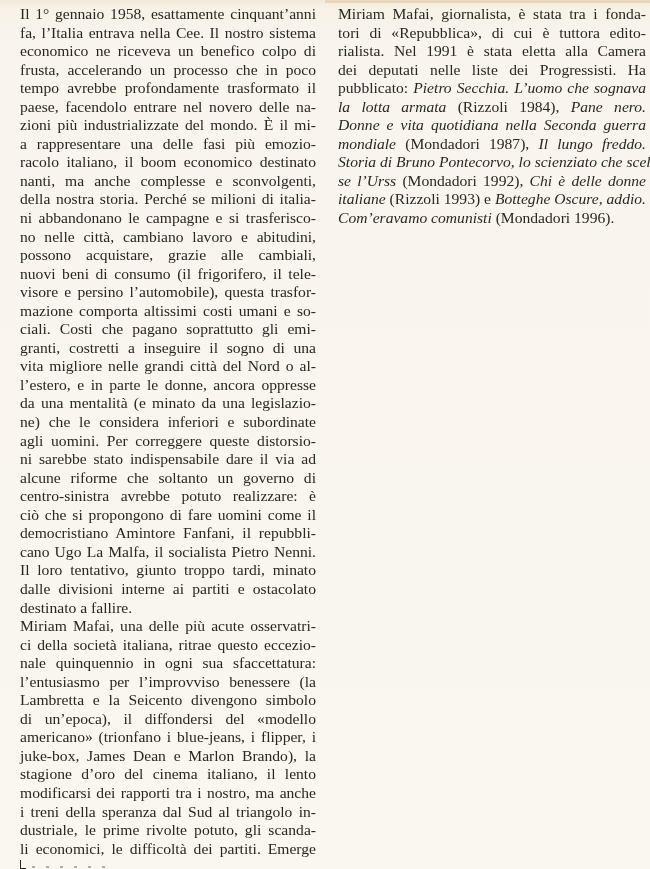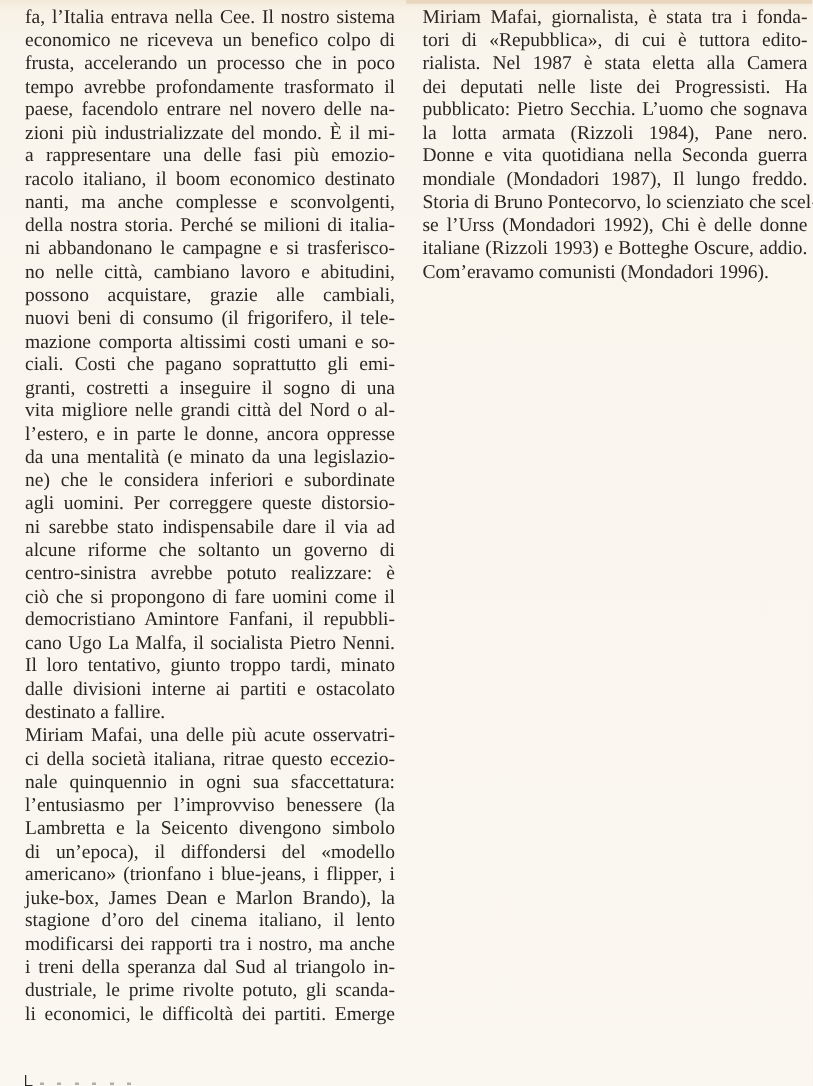--- a/index.html
+++ b/index.html
@@ -43,20 +43,21 @@
       display: block;
       white-space: nowrap;
       text-align: justify;
       text-align-last: justify;
       height: 18.55px;
     }
     .line.last {
       text-align-last: left;
     }
     .it {
+      font-style: italic;
     }
     .stub {
       position: absolute;
       left: 20px;
       top: 860px;
       width: 6px;
       height: 9px;
       border-left: 1.5px solid #2a2622;
       border-bottom: 1.5px solid #2a2622;
       box-sizing: border-box;
@@ -71,34 +72,36 @@
     }
   </style>
 </head>
 <body>
 
 <div class="page"></div>
 <div class="topshade"></div>
 
 <div class="col col-left">
   <div id="p1">
+      <span class="line">Il 1° gennaio 1958, esattamente cinquant’anni</span>
       <span class="line">fa, l’Italia entrava nella Cee. Il nostro sistema</span>
       <span class="line">economico ne riceveva un benefico colpo di</span>
       <span class="line">frusta, accelerando un processo che in poco</span>
       <span class="line">tempo avrebbe profondamente trasformato il</span>
       <span class="line">paese, facendolo entrare nel novero delle na-</span>
       <span class="line">zioni più industrializzate del mondo. È il mi-</span>
       <span class="line">a rappresentare una delle fasi più emozio-</span>
       <span class="line">racolo italiano, il boom economico destinato</span>
       <span class="line">nanti, ma anche complesse e sconvolgenti,</span>
       <span class="line">della nostra storia. Perché se milioni di italia-</span>
       <span class="line">ni abbandonano le campagne e si trasferisco-</span>
       <span class="line">no nelle città, cambiano lavoro e abitudini,</span>
       <span class="line">possono acquistare, grazie alle cambiali,</span>
       <span class="line">nuovi beni di consumo (il frigorifero, il tele-</span>
+      <span class="line">visore e persino l’automobile), questa trasfor-</span>
       <span class="line">mazione comporta altissimi costi umani e so-</span>
       <span class="line">ciali. Costi che pagano soprattutto gli emi-</span>
       <span class="line">granti, costretti a inseguire il sogno di una</span>
       <span class="line">vita migliore nelle grandi città del Nord o al-</span>
       <span class="line">l’estero, e in parte le donne, ancora oppresse</span>
       <span class="line">da una mentalità (e minato da una legislazio-</span>
       <span class="line">ne) che le considera inferiori e subordinate</span>
       <span class="line">agli uomini. Per correggere queste distorsio-</span>
       <span class="line">ni sarebbe stato indispensabile dare il via ad</span>
       <span class="line">alcune riforme che soltanto un governo di</span>
@@ -124,21 +127,21 @@
       <span class="line">i treni della speranza dal Sud al triangolo in-</span>
       <span class="line">dustriale, le prime rivolte potuto, gli scanda-</span>
       <span class="line">li economici, le difficoltà dei partiti. Emerge</span>
     </div>
 </div>
 
 <div class="col col-right">
   <div id="bio">
       <span class="line"><span>Miriam Mafai, giornalista, è stata tra i fonda-</span></span>
       <span class="line"><span>tori di «Repubblica», di cui è tuttora edito-</span></span>
-      <span class="line"><span>rialista. Nel 1987 è stata eletta alla Camera</span></span>
+      <span class="line"><span>rialista. Nel 1991 è stata eletta alla Camera</span></span>
       <span class="line"><span>dei deputati nelle liste dei Progressisti. Ha</span></span>
       <span class="line"><span>pubblicato: </span><span class="it">Pietro Secchia. L’uomo che sognava</span></span>
       <span class="line"><span class="it">la lotta armata</span><span> (Rizzoli 1984), </span><span class="it">Pane nero.</span></span>
       <span class="line"><span class="it">Donne e vita quotidiana nella Seconda guerra</span></span>
       <span class="line"><span class="it">mondiale</span><span> (Mondadori 1987), </span><span class="it">Il lungo freddo.</span></span>
       <span class="line"><span class="it">Storia di Bruno Pontecorvo, lo scienziato che scel-</span></span>
       <span class="line"><span class="it">se l’Urss</span><span> (Mondadori 1992), </span><span class="it">Chi è delle donne</span></span>
       <span class="line"><span class="it">italiane</span><span> (Rizzoli 1993) e </span><span class="it">Botteghe Oscure, addio.</span></span>
       <span class="line last"><span class="it">Com’eravamo comunisti</span><span> (Mondadori 1996).</span></span>
     </div>

